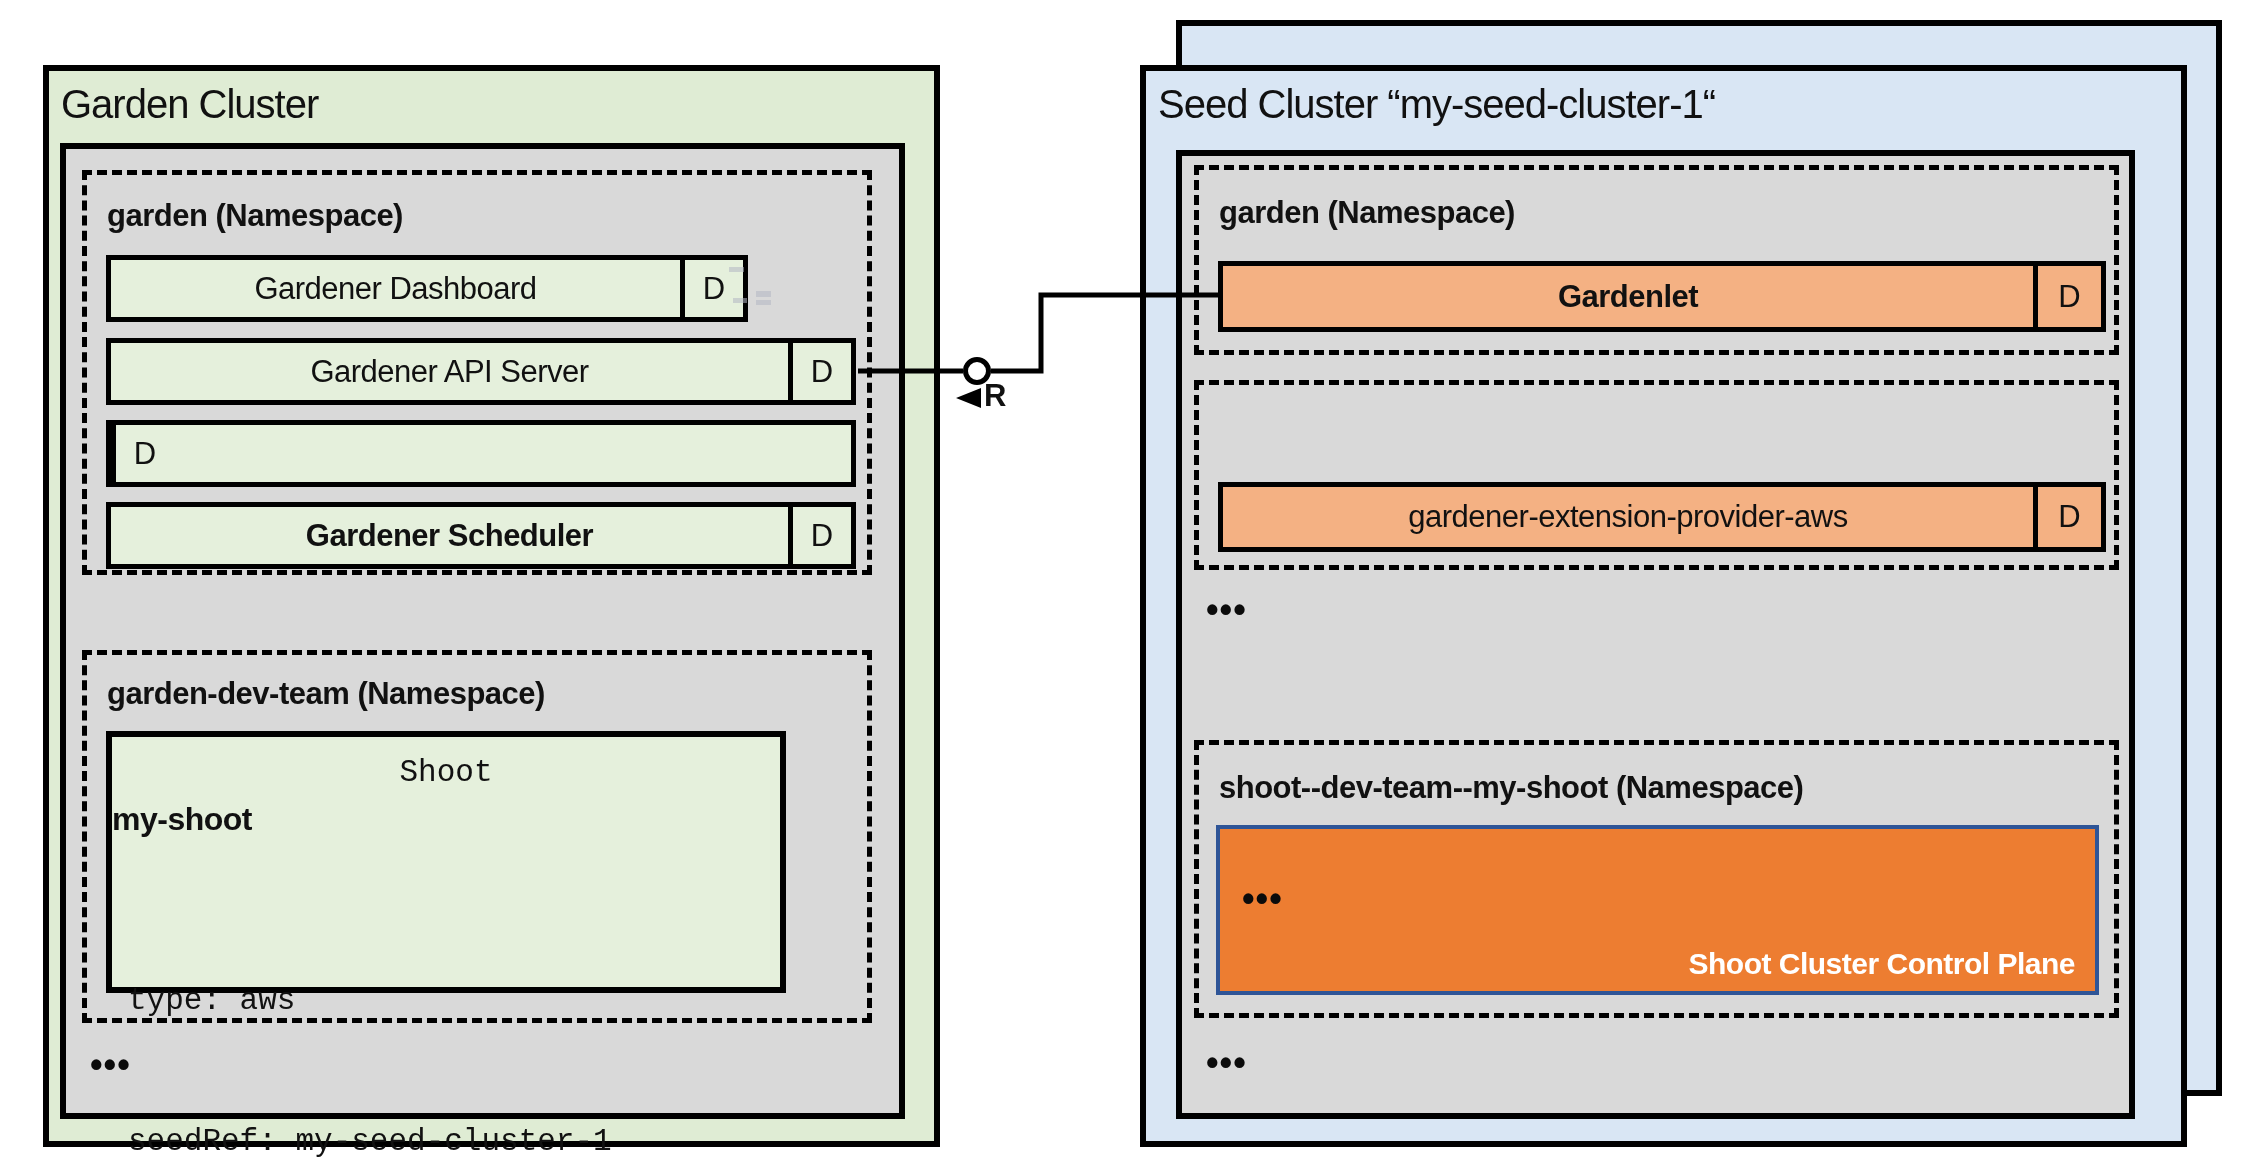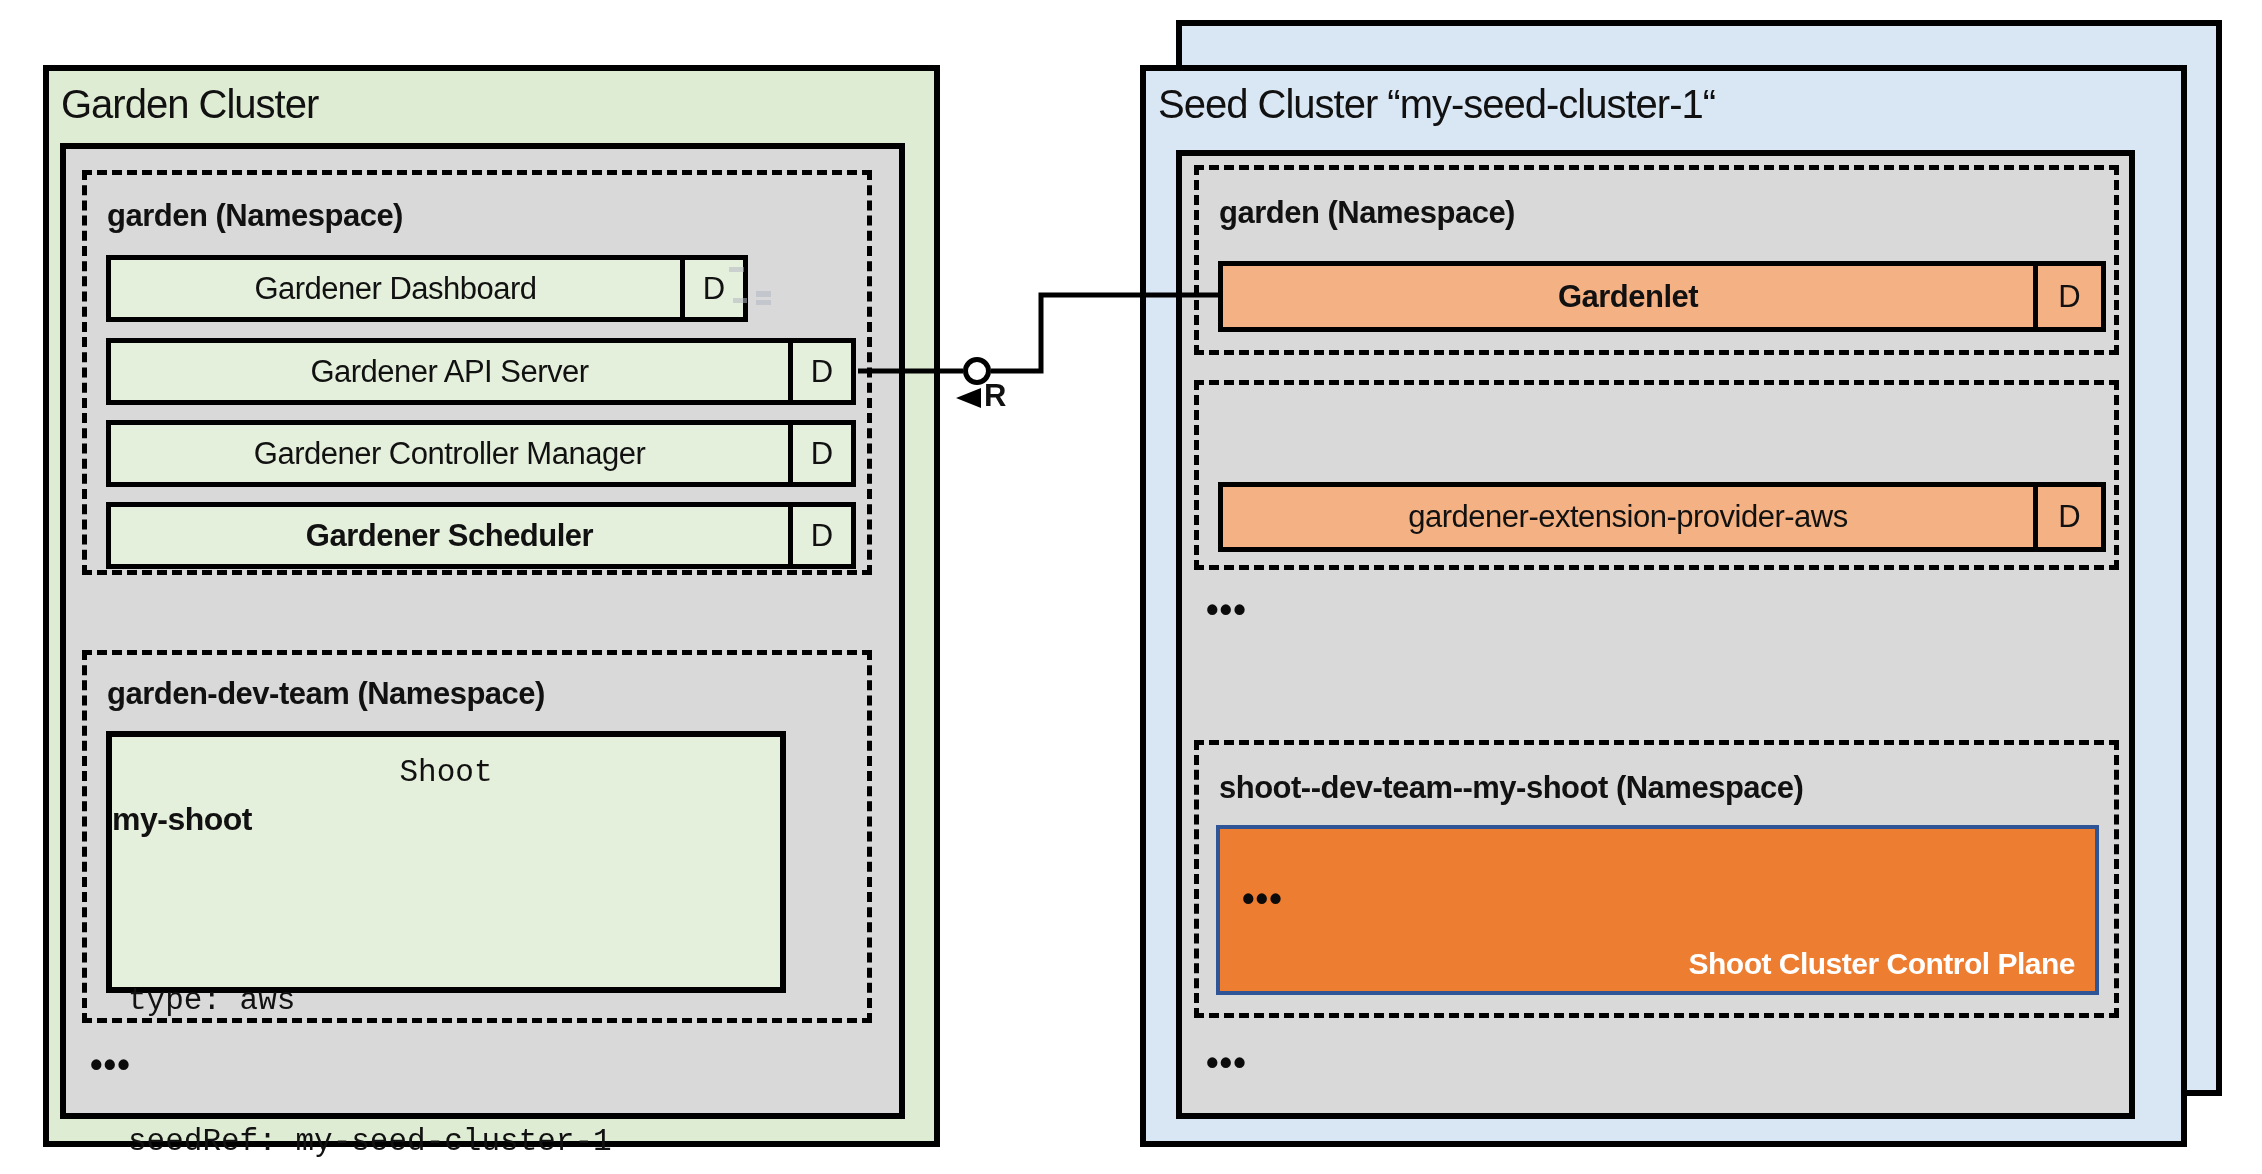--- a/index.html
+++ b/index.html
@@ -66,21 +66,20 @@
           <div class="mark" style="left:645px;top:40px;width:15px;height:5px;"></div>
           <div class="row-badge" style="width:58px;">D</div>
         </div>
 
         <div class="row green" style="left:19px;top:163px;width:750px;">
           <div class="row-label">Gardener API Server</div>
           <div class="row-badge" style="width:58px;">D</div>
         </div>
 
         <div class="row green" style="left:19px;top:245px;width:750px;">
-          <div class="row-label">Gardener Controller Manager</div>
           <div class="row-badge" style="width:58px;">D</div>
         </div>
 
         <div class="row green" style="left:19px;top:327px;width:750px;">
           <div class="row-label bold">Gardener Scheduler</div>
           <div class="row-badge" style="width:58px;">D</div>
         </div>
       </div>
 
       <div class="ns" style="left:16px;top:501px;width:790px;height:373px;">

